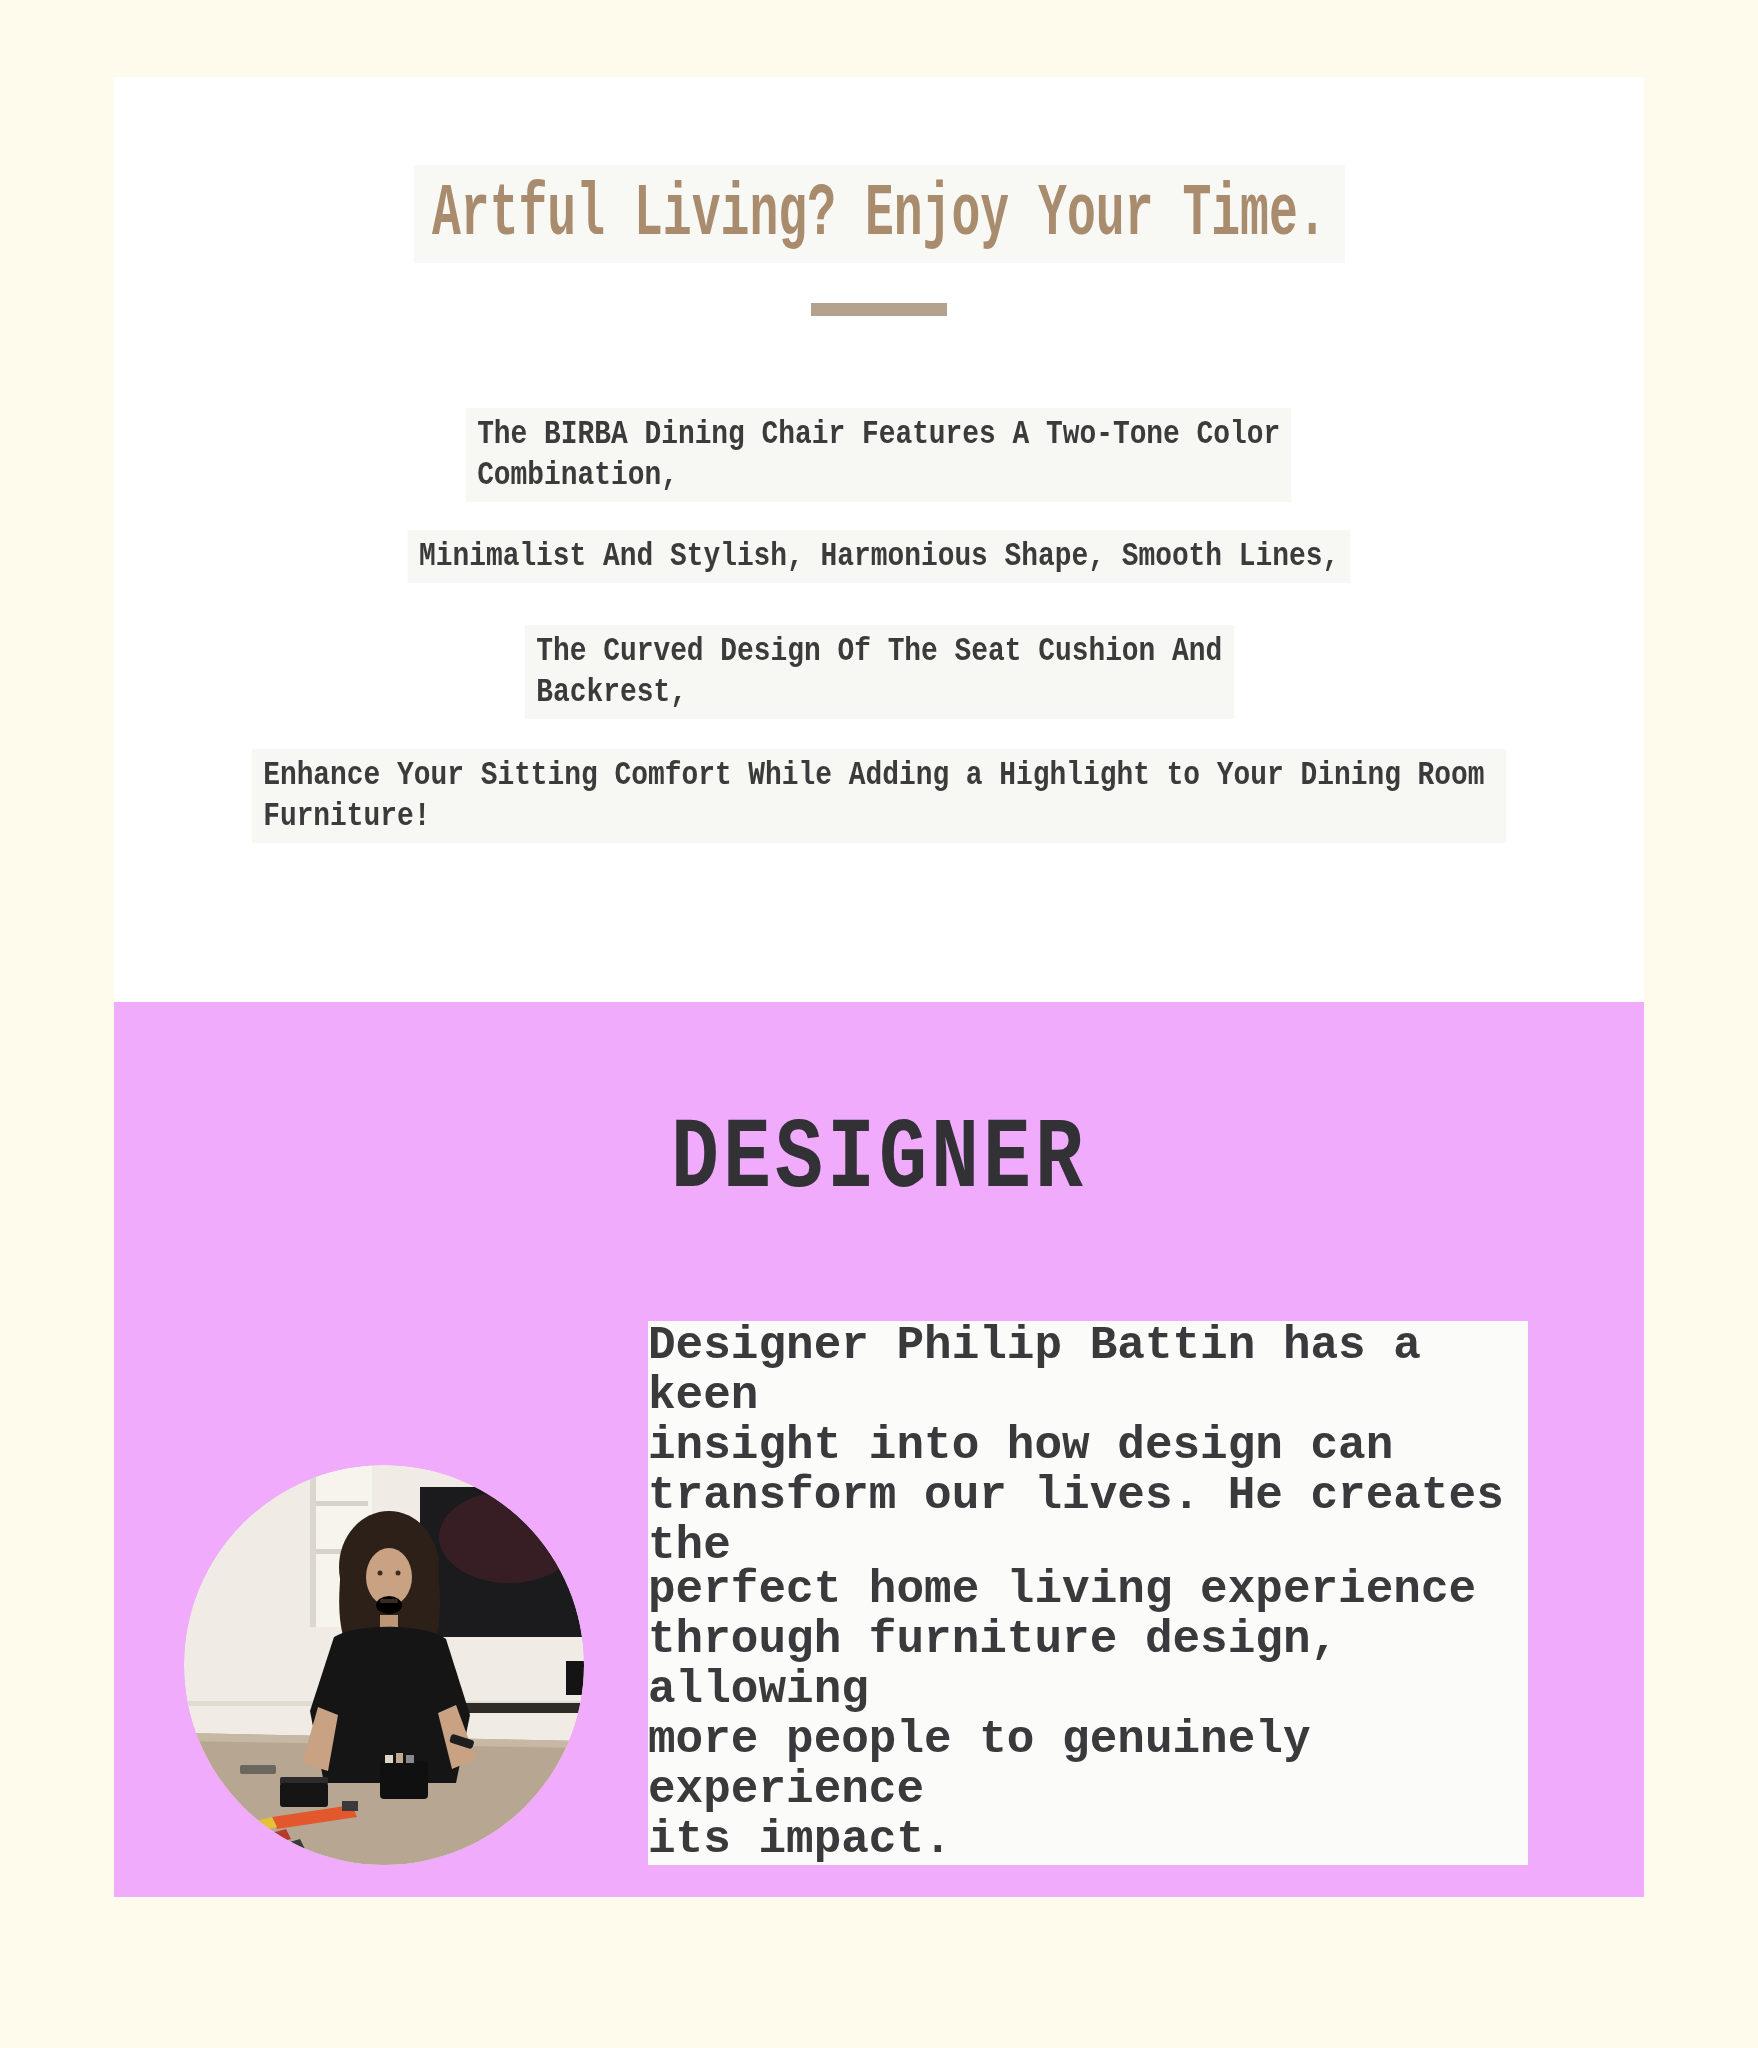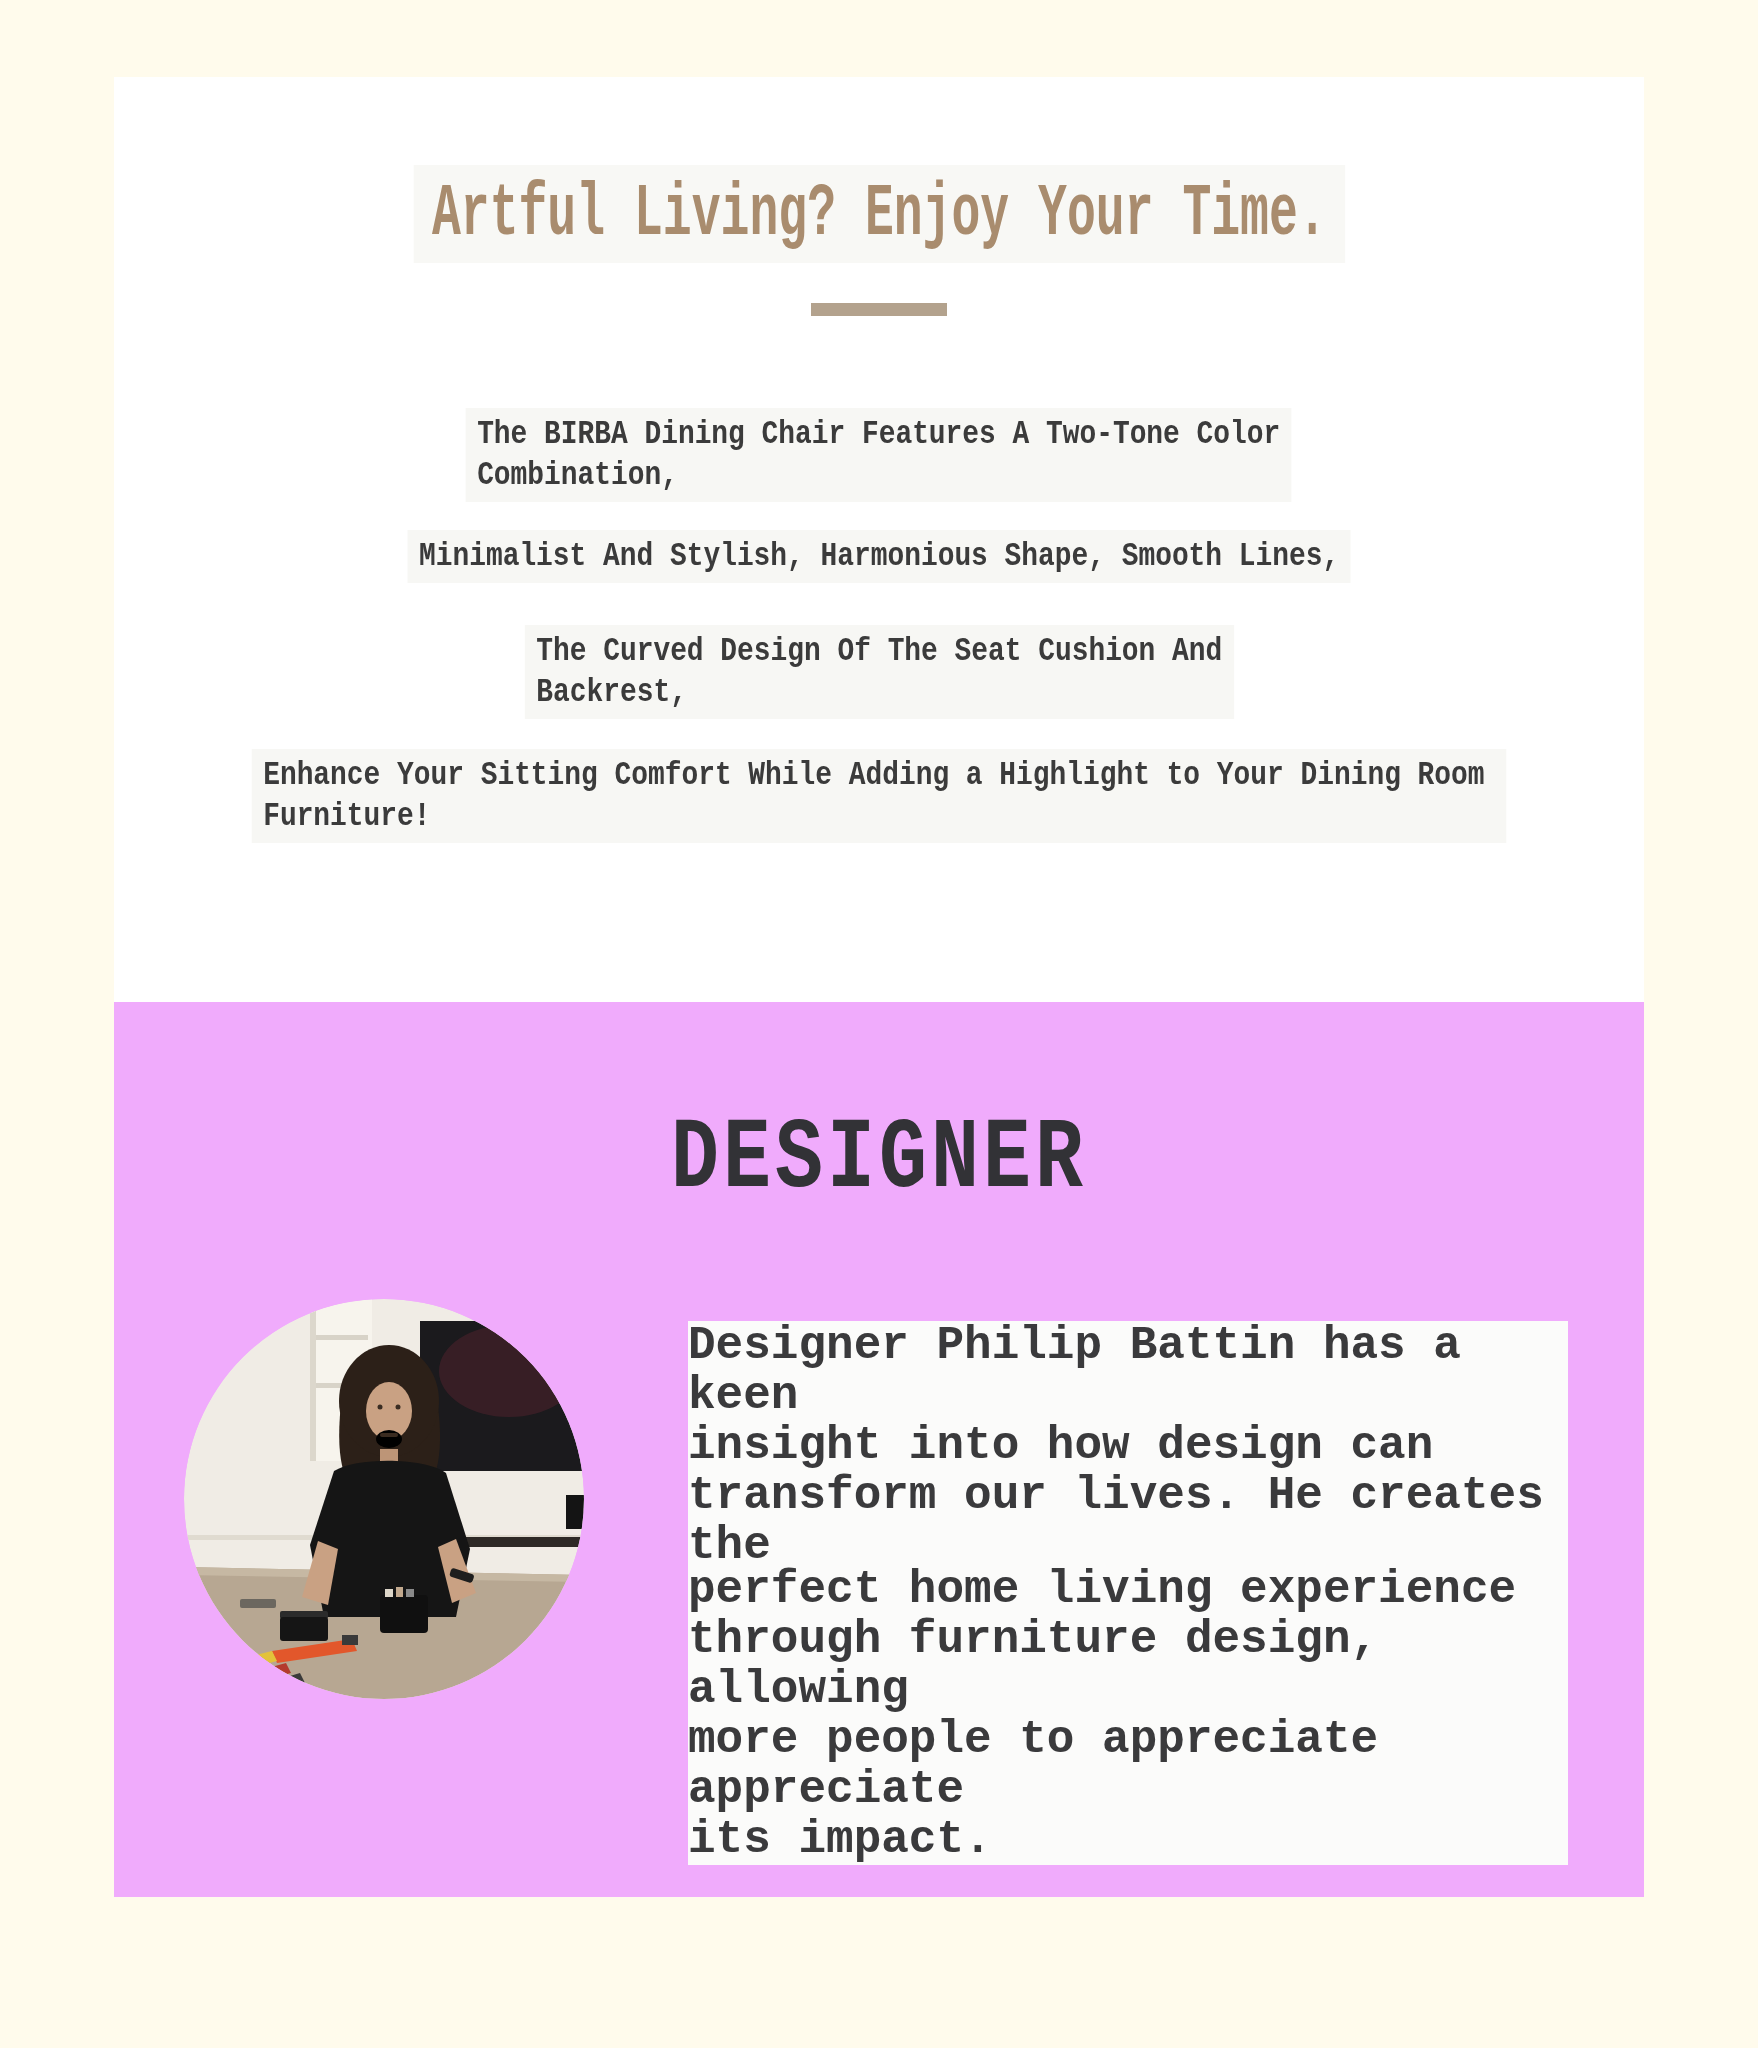--- a/index.html
+++ b/index.html
@@ -63,22 +63,22 @@
     font-size:100px;font-weight:bold;line-height:115px;
     letter-spacing:5px;
     color:#323236;
     transform:scaleX(0.8);
     white-space:nowrap;
   }
   .designer-row{
     margin-top:82px;
     padding-left:70px;
     display:flex;
-    gap:104px;
-    align-items:flex-start;
+    gap:64px;
+    align-items:flex-end;
   }
   .photo{
     width:400px;height:400px;
     border-radius:50%;
     overflow:hidden;
     flex:0 0 auto;
   }
   .photo svg{display:block;width:400px;height:400px;}
   .bio{
     margin-top:22px;
@@ -184,20 +184,20 @@
           </g>
         </svg>
       </div>
 
       <div class="bio">
         <p class="block-a">Designer Philip Battin has a keen
 insight into how design can
 transform our lives. He creates the</p>
         <p class="block-b">perfect home living experience
 through furniture design, allowing
-more people to appreciate appreciate
+more people to genuinely experience
 its impact.</p>
       </div>
 
     </div>
   </section>
 
 </div>
 
 </body></html>

